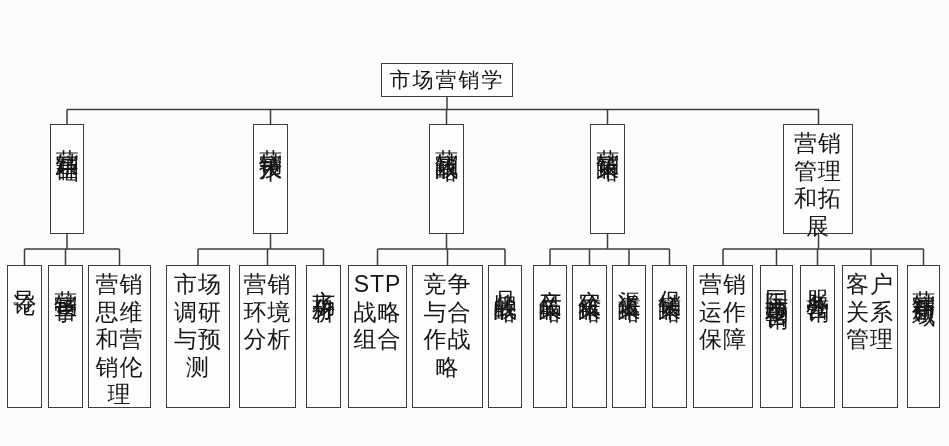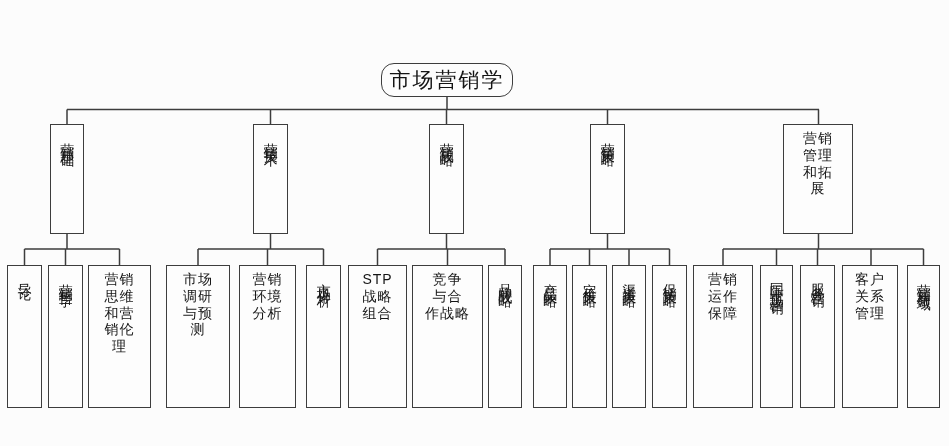--- a/index.html
+++ b/index.html
@@ -15,32 +15,32 @@
     position:relative; width:949px; height:446px;
     background:var(--background); overflow:hidden;
   }
   #wires{position:absolute; left:0; top:0;}
   .node{
     position:absolute; box-sizing:border-box;
     border:1.5px solid var(--border);
     background:var(--box_fill);
     display:flex; justify-content:center; align-items:flex-start;
   }
-  .txt{font-size:14px; color:var(--text);}
+  .txt{font-size:23px; color:var(--text);}
   
   .txt.v{
     writing-mode:vertical-rl; text-orientation:upright;
     letter-spacing:3.5px; line-height:1.1; padding-top:6px;
   }
   
   .txt.h{
     white-space:pre-line; text-align:center;
     line-height:1.2; padding-top:5px; letter-spacing:1px;
   }
-  .node.center{align-items:center;border-radius:13px;}
+  .node.center{align-items:center;}
   .txt.root{font-size:21px; letter-spacing:2px; padding:0;}
 </style>
 </head>
 <body>
 
 <div id="stage">
 
   <svg id="wires" width="949" height="446">
     <path fill="none" stroke="var(--line)" stroke-width="1.5" d="
       M447,97 V109.5

